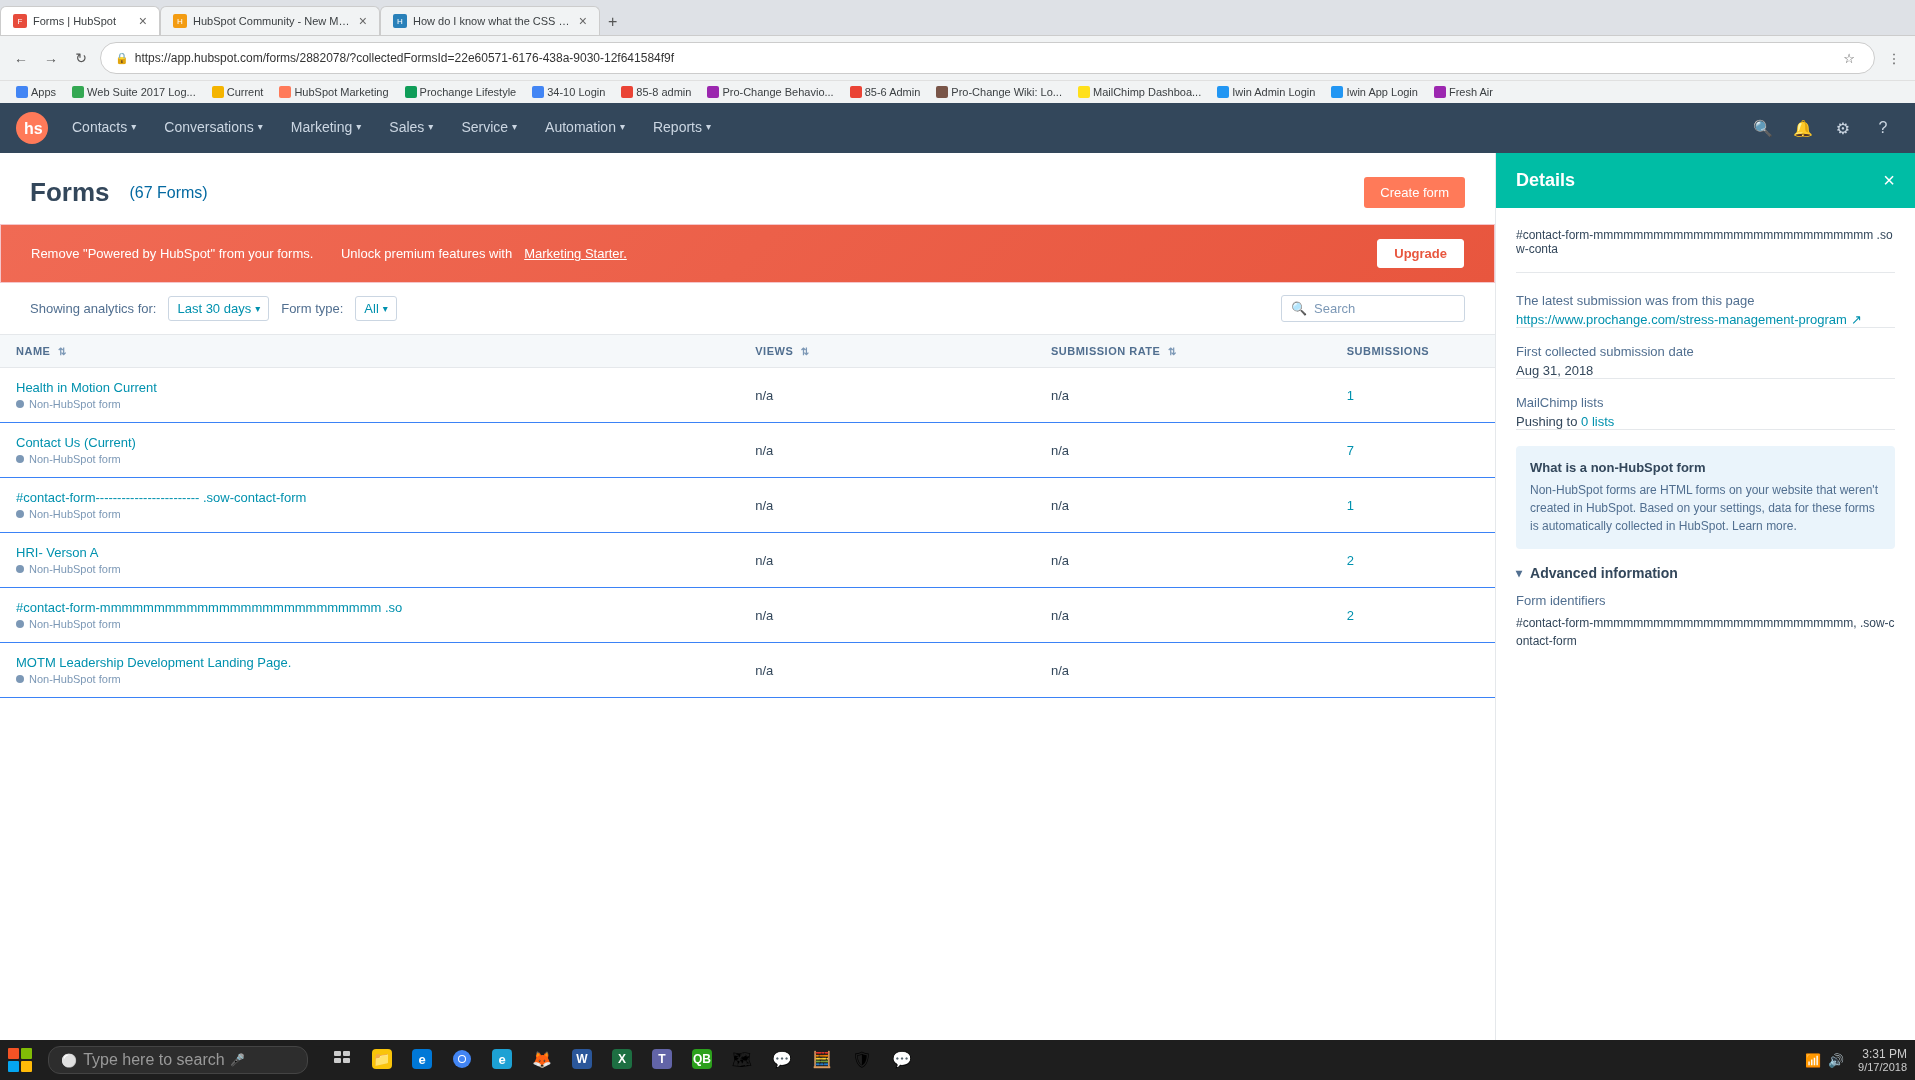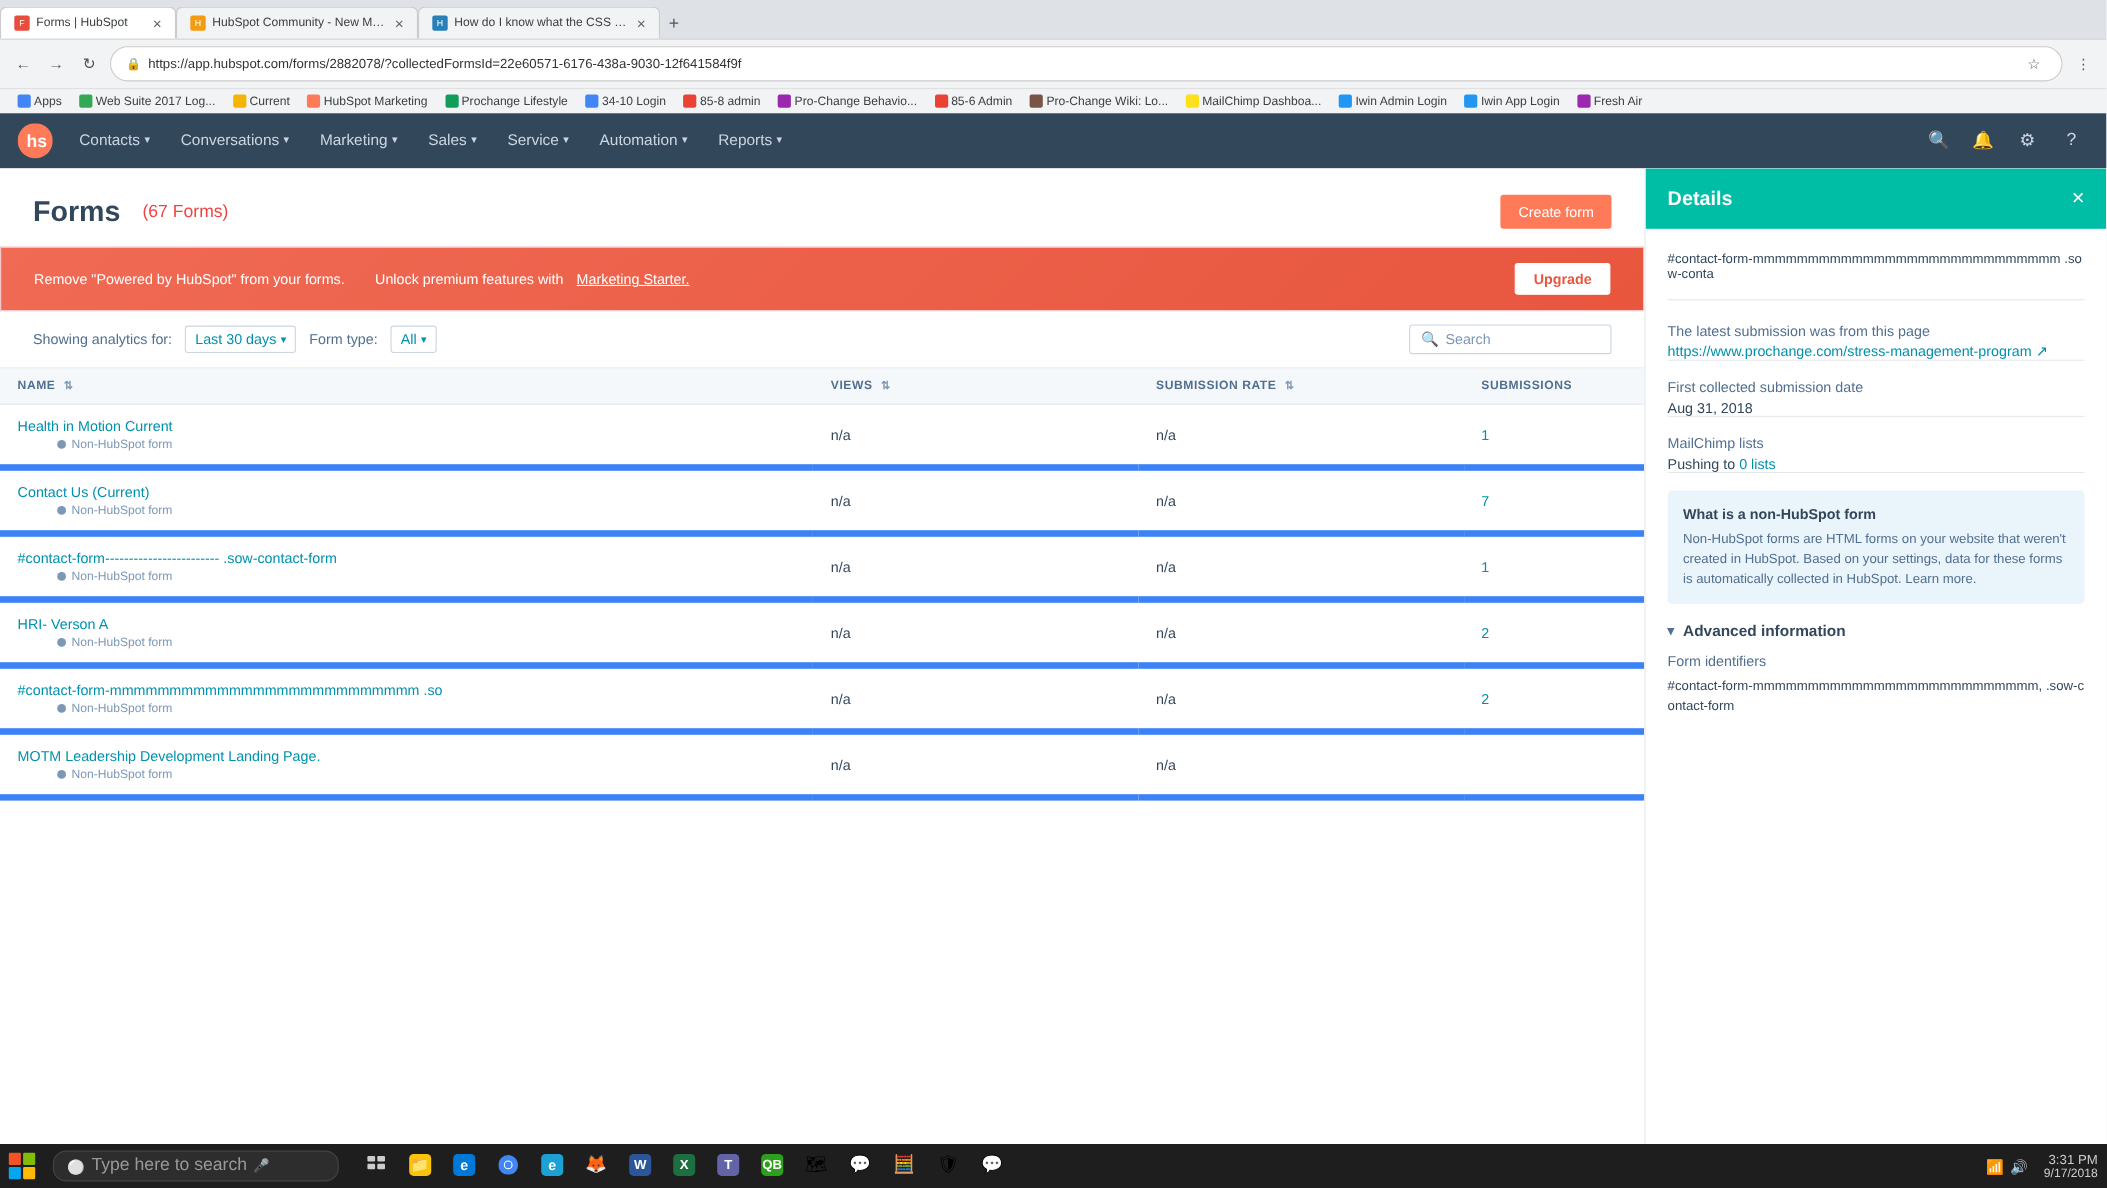--- a/index.html
+++ b/index.html
@@ -43,21 +43,21 @@
     .nav-right { display: flex; align-items: center; gap: 8px; }
     .nav-icon-btn { color: #cbd6e2; width: 32px; height: 32px; display: flex; align-items: center; justify-content: center; border-radius: 4px; cursor: pointer; font-size: 16px; }
 
     
     .main-content { display: flex; flex: 1; overflow: hidden; }
     .content-area { flex: 1; overflow-y: auto; padding: 0; background: #fff; }
 
     
     .forms-header { padding: 24px 30px 16px; display: flex; align-items: center; gap: 20px; }
     .forms-title { font-size: 26px; font-weight: 600; color: #33475b; }
-    .forms-count { font-size: 16px; color: #ef4444; }
+    .forms-count { font-size: 16px; color: #0369a1; }
     .create-form-btn { margin-left: auto; background: #ff7a59; color: white; border: none; padding: 8px 16px; border-radius: 3px; font-size: 13px; cursor: pointer; font-weight: 500; }
 
     
     .upgrade-banner { background: #f8d7da; border: 1px solid #f5c6cb; margin: 0 0 0 0; padding: 14px 30px; display: flex; align-items: center; gap: 12px; background: linear-gradient(135deg, #f06a54, #e8563e); color: white; }
     .banner-text { font-size: 13px; font-weight: 500; }
     .banner-link { color: #fff; text-decoration: underline; cursor: pointer; }
     .banner-spacer { flex: 1; }
     .upgrade-btn { background: white; color: #e8563e; border: 1px solid white; padding: 6px 16px; border-radius: 3px; font-size: 13px; font-weight: 600; cursor: pointer; }
 
     
@@ -69,23 +69,23 @@
     .search-box { display: flex; align-items: center; border: 1px solid #cbd6e2; border-radius: 3px; padding: 5px 10px; background: white; gap: 6px; }
     .search-icon { color: #7c98b6; font-size: 13px; }
     .search-input { border: none; outline: none; font-size: 13px; color: #33475b; width: 140px; }
     .search-input::placeholder { color: #7c98b6; }
 
     
     .forms-table { width: 100%; border-collapse: collapse; }
     .forms-table thead tr { background: #f5f8fa; }
     .forms-table th { padding: 10px 16px; text-align: left; font-size: 11px; font-weight: 600; color: #516f90; text-transform: uppercase; letter-spacing: 0.5px; border-bottom: 1px solid #e5e8eb; cursor: pointer; }
     .forms-table th .sort-icon { color: #7c98b6; margin-left: 4px; font-size: 10px; }
-    .forms-table td { padding: 12px 16px; border-bottom: 6px solid #3b82f6; font-size: 13px; color: #33475b; }
+    .forms-table td { padding: 12px 16px; border-bottom: 1px solid #3b82f6; font-size: 13px; color: #33475b; }
     .form-name-link { color: #0091ae; text-decoration: none; cursor: pointer; font-size: 13px; }
-    .form-type { display: flex; align-items: center; gap: 5px; color: #7c98b6; font-size: 11px; margin-top: 3px; margin-left: 36px; }
+    .form-type { display: flex; align-items: center; gap: 5px; color: #7c98b6; font-size: 11px; margin-top: 3px; }
     .form-type-dot { width: 8px; height: 8px; border-radius: 50%; background: #7c98b6; flex-shrink: 0; }
     .na-text { color: #7c98b6; font-size: 13px; }
     .submissions-num { color: #0091ae; text-decoration: none; cursor: pointer; }
     .name-col { width: 45%; }
     .views-col { width: 18%; }
     .rate-col { width: 18%; }
     .sub-col { width: 10%; }
 
     
     .details-panel { width: 420px; flex-shrink: 0; background: #fff; border-left: 1px solid #e5e8eb; display: flex; flex-direction: column; overflow-y: auto; }

